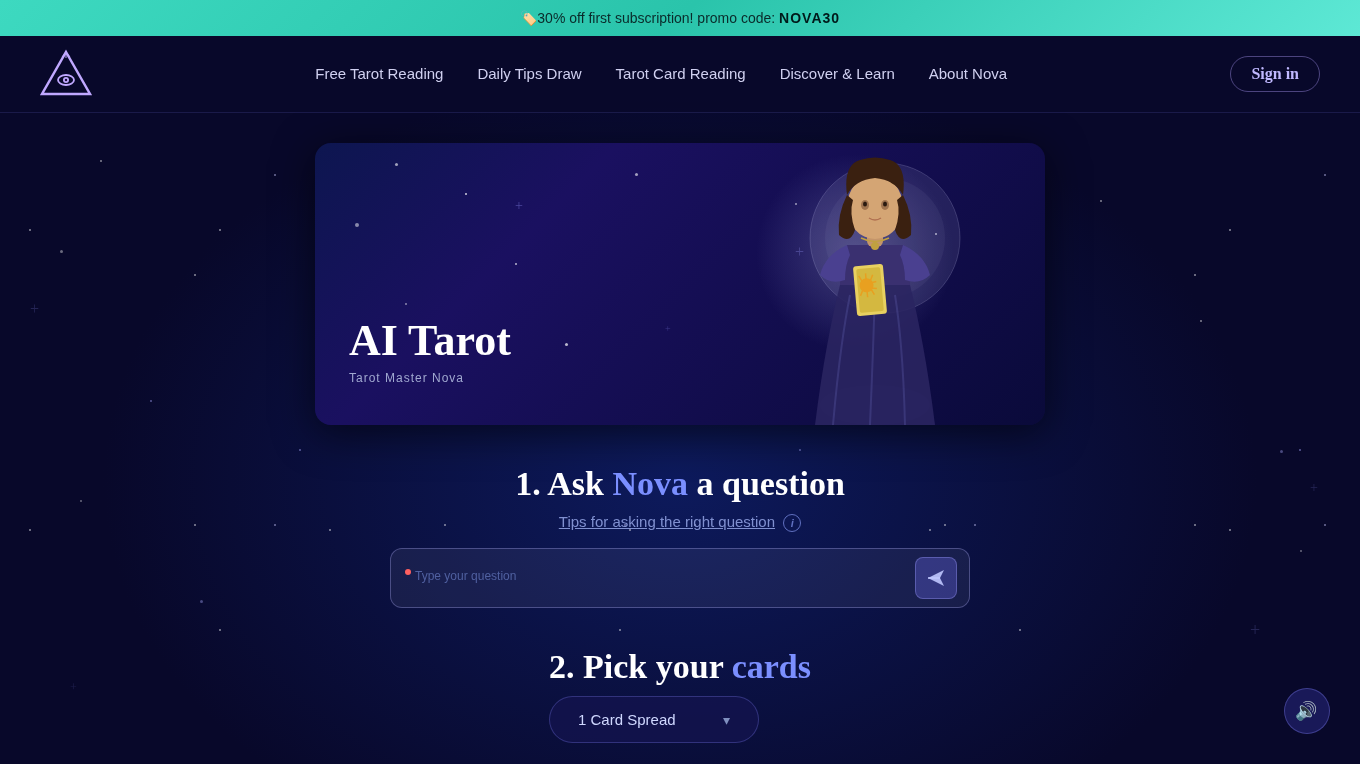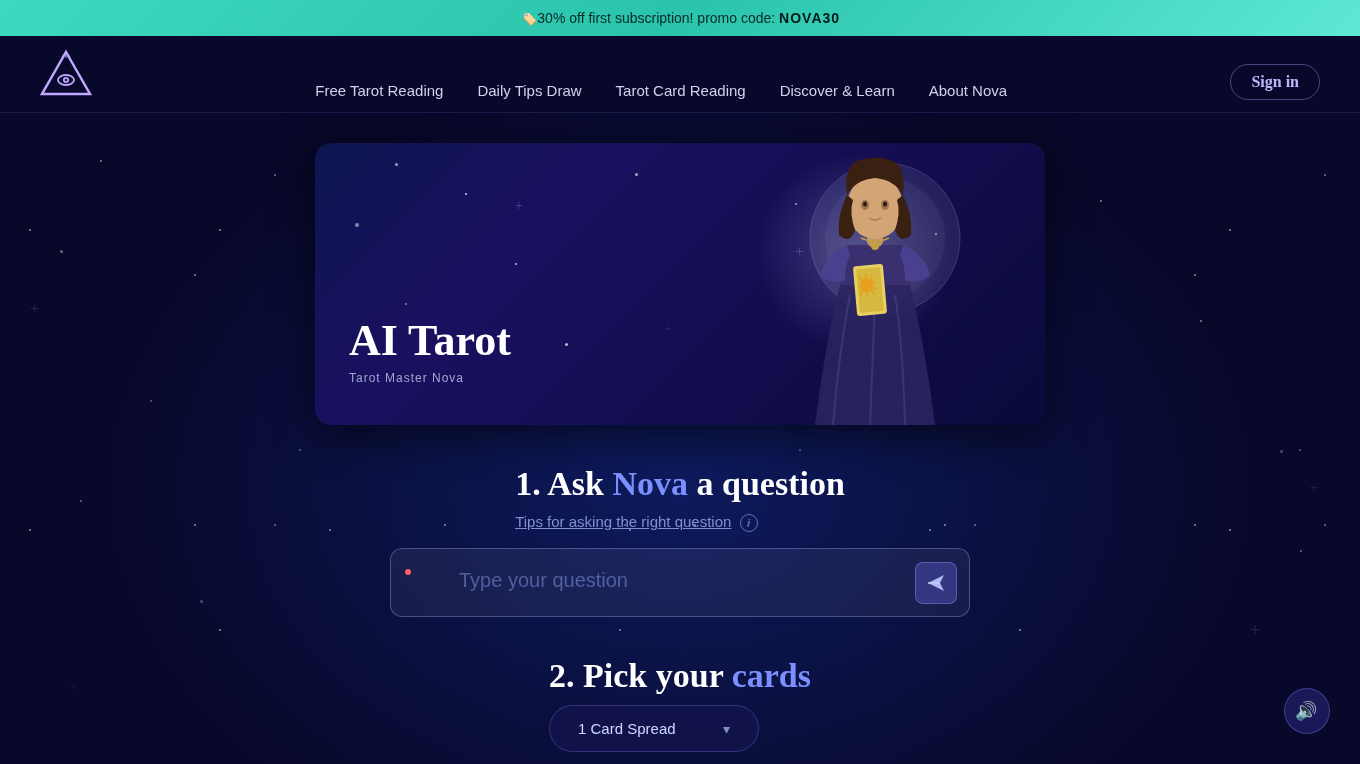--- a/index.html
+++ b/index.html
@@ -50,21 +50,21 @@
 
     .promo-bar .promo-code {
       font-weight: 800;
       letter-spacing: 1px;
       color: #001a1a;
     }
 
     
     nav {
       display: flex;
-      align-items: flex-end;
+      align-items: center;
       justify-content: space-between;
       padding: 12px 40px;
       background: rgba(8, 8, 42, 0.85);
       border-bottom: 1px solid rgba(100, 100, 200, 0.2);
       position: relative;
       z-index: 10;
     }
 
     .nav-logo {
       display: flex;
@@ -183,20 +183,21 @@
     .main-content {
       position: relative;
       z-index: 5;
       display: flex;
       flex-direction: column;
       align-items: center;
       padding: 20px 40px 40px;
     }
 
     .section-step {
+      text-align: center;
       margin-bottom: 16px;
     }
 
     .step-title {
       font-size: 34px;
       font-weight: 700;
       color: #ffffff;
       font-family: 'Georgia', serif;
       margin-bottom: 10px;
     }
@@ -244,24 +245,23 @@
       margin-bottom: 40px;
       position: relative;
     }
 
     .question-input {
       width: 100%;
       background: transparent;
       border: none;
       outline: none;
       color: #8090c0;
-      font-size: 20px;
+      font-size: 12px;
       font-family: 'Arial', sans-serif;
       resize: none;
-      margin-left: 44px;
     }
 
     .question-input::placeholder {
       color: #5060a0;
     }
 
     .question-required-dot {
       position: absolute;
       top: 20px;
       left: 14px;

